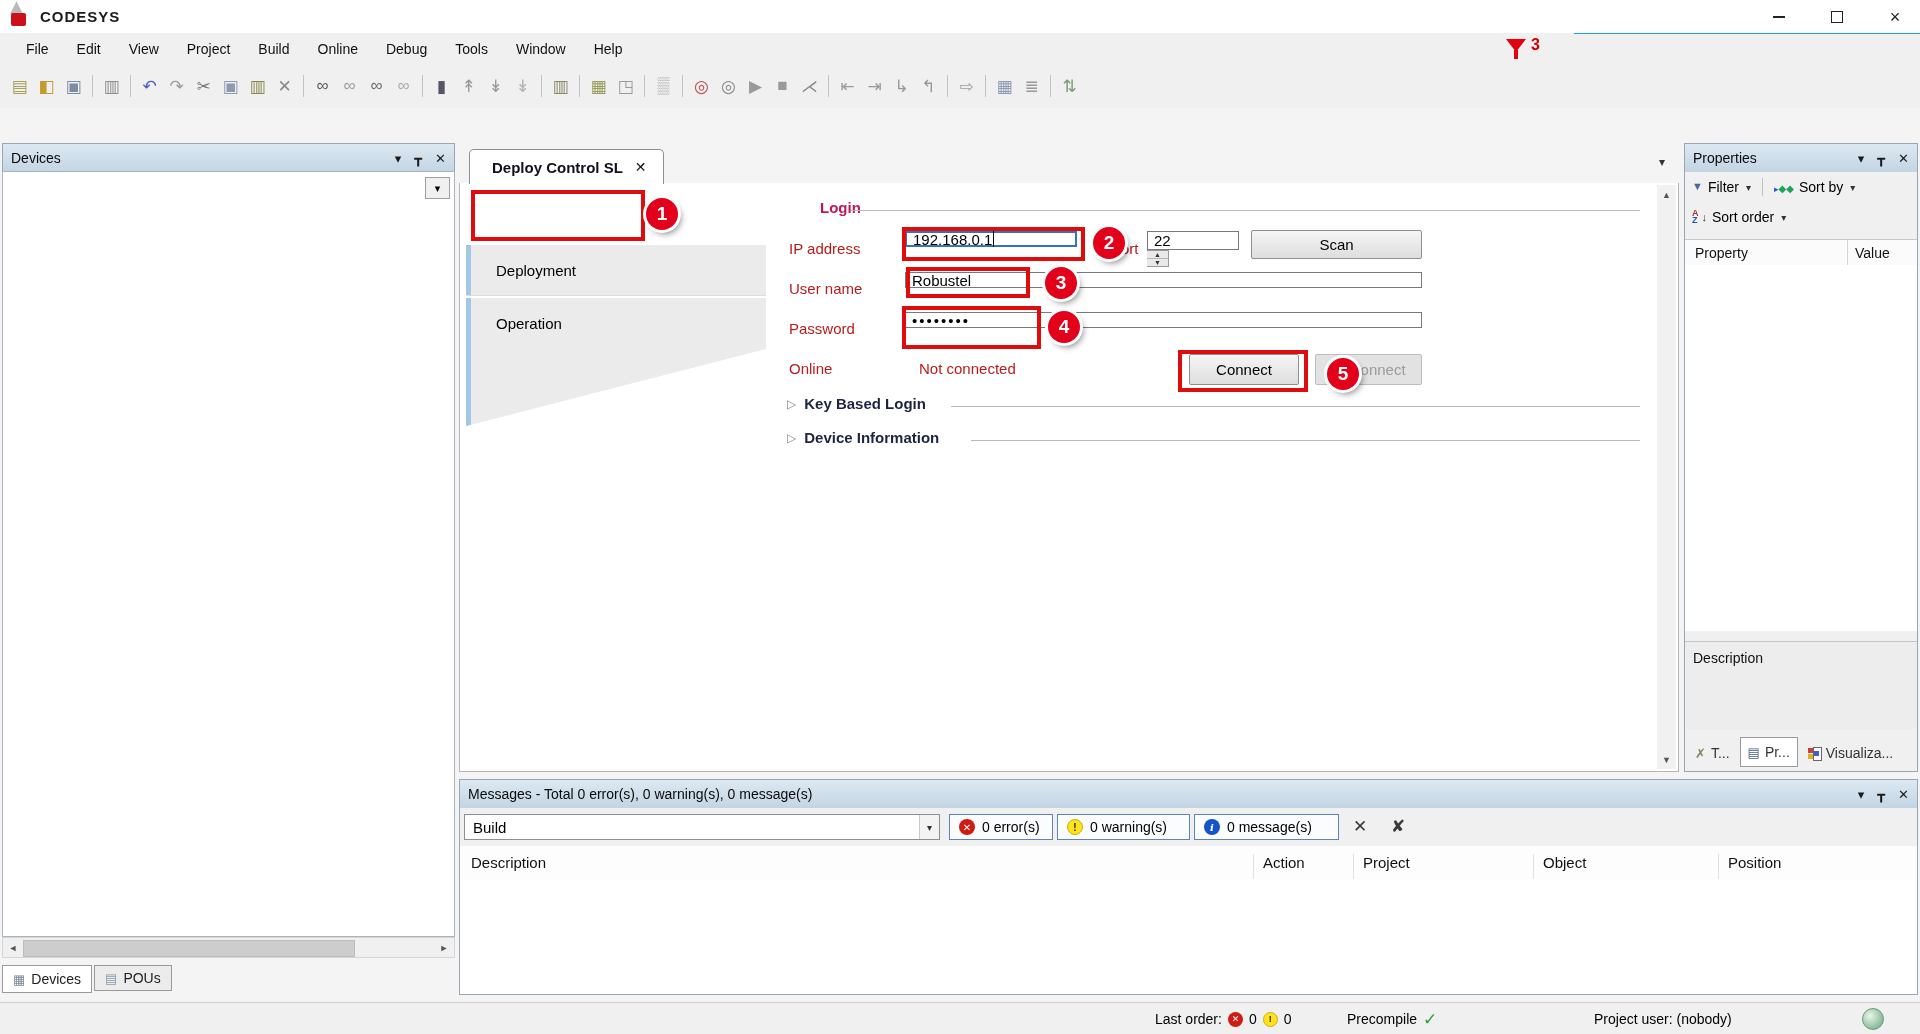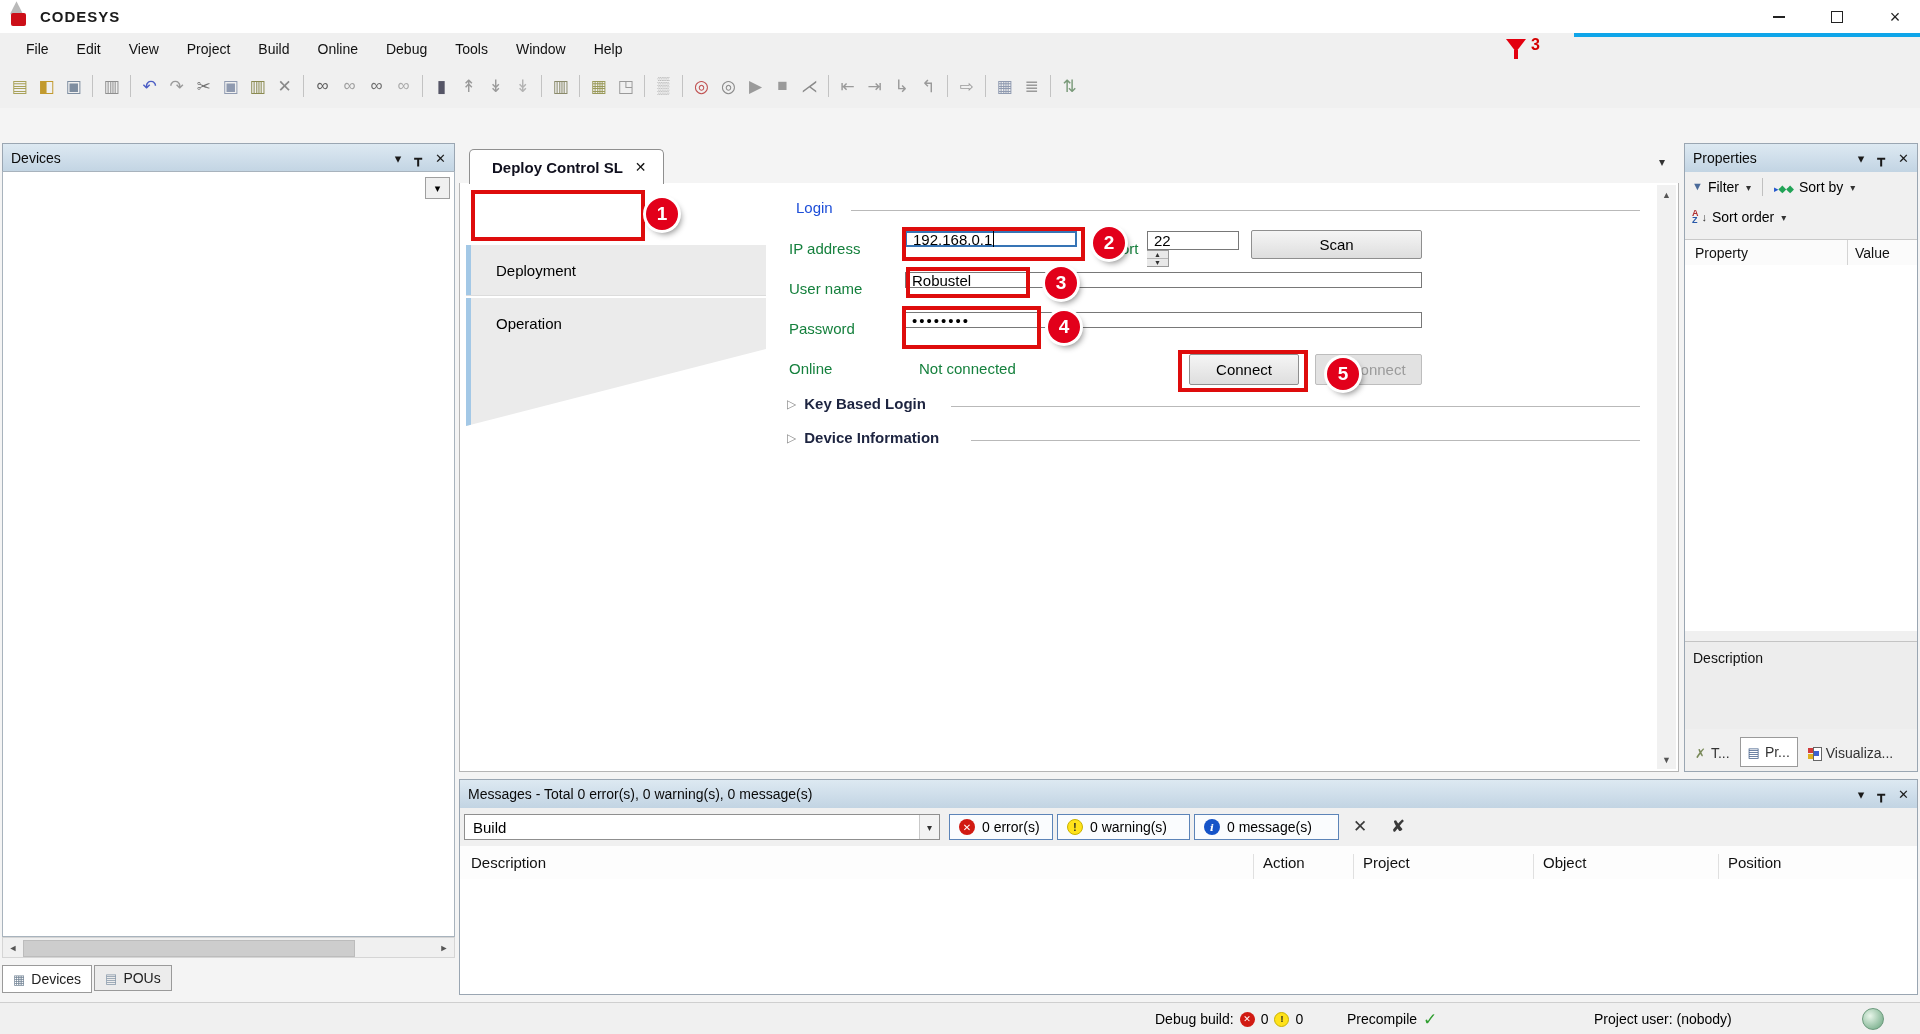--- a/index.html
+++ b/index.html
@@ -1,21 +1,21 @@
 <!DOCTYPE html>
 <html><head>
 <meta charset="utf-8">
 <style>
   html,body{margin:0;padding:0;background:#777;}
   .screen{position:relative;width:1920px;height:1034px;background:#f0f0f0;overflow:hidden;
           font-family:"Liberation Sans","DejaVu Sans",sans-serif;color:#000;}
 
   
   .titlebar{position:absolute;left:0;top:0;width:1920px;height:33px;background:#ffffff;
-            border-bottom:4px solid #0ea5e9;display:flex;align-items:center;text-align:center;}
+            border-bottom:1px solid #0ea5e9;display:flex;align-items:center;text-align:center;}
   .logo{position:relative;width:22px;height:22px;margin:0 10px 0 8px;}
   .logo .cube-top{position:absolute;left:2px;top:1px;width:13px;height:13px;background:#b9b9b9;transform:rotate(45deg) skew(18deg,18deg);}
   .logo .cube-front{position:absolute;left:3px;top:7px;width:15px;height:13px;background:#cc0f18;border-radius:2px;}
   .app-title{font-size:15px;font-weight:600;letter-spacing:1px;color:#1a1a1a;}
   .win-btns{position:absolute;right:14px;top:0;height:33px;display:flex;align-items:center;gap:36px;}
   .win-btn{width:22px;height:18px;display:flex;align-items:center;justify-content:center;color:#222;}
   .min-glyph{width:12px;height:0;border-top:2px solid #222;}
   .restore-glyph{position:relative;width:10px;height:10px;border:1px solid #222;background:#fff;}
   .restore-glyph:before{content:"";position:absolute;left:2px;top:-4px;width:10px;height:10px;border:1px solid #222;background:#fff;z-index:-1;}
   .close-glyph{font-size:18px;line-height:18px;}
@@ -75,23 +75,23 @@
   .side-strip{position:absolute;left:0;top:0;width:5px;height:100%;}
   .side-tab.sel{background:#ffffff;}
   .side-tab.sel .side-strip{background:#2e7cc4;}
   .side-tab.unsel{background:#ebebeb;}
   .side-tab.unsel .side-strip{background:#a3c8e6;}
   .side-diag{position:absolute;left:6px;top:166px;width:300px;height:77px;background:#ebebeb;
              clip-path:polygon(0 0,100% 0,0 100%);}
   .side-diag .strip{position:absolute;left:0;top:0;width:5px;height:100%;background:#a3c8e6;}
 
   
-  .grp-title{position:absolute;font-size:15px;font-weight:400;color:#1d4ed8;}
+  .grp-title{position:absolute;font-size:15px;font-weight:700;color:#be185d;margin-left:24px;}
   .hline{position:absolute;height:1px;background:#b9b9b9;}
-  .flabel{position:absolute;font-size:15px;color:#15803d;}
+  .flabel{position:absolute;font-size:15px;color:#b91c1c;}
   .field{position:absolute;height:16px;background:#fff;border:1px solid #787878;display:flex;align-items:center;
          padding:0 6px;font-size:15px;box-sizing:border-box;}
   .field.focus{border:2px solid #3674b5;}
   .caret{display:inline-block;width:1px;height:16px;background:#000;margin-left:1px;}
   .spinner{position:absolute;width:92px;height:26px;display:flex;box-sizing:border-box;}
   .spin-txt{flex:1;background:#fff;border:1px solid #787878;display:flex;align-items:center;padding:0 6px;font-size:15px;box-sizing:border-box;}
   .spin-btns{width:22px;display:flex;flex-direction:column;border:1px solid #9a9a9a;border-left:none;box-sizing:border-box;}
   .spin-b{flex:1;background:#e9e9e9;display:flex;align-items:center;justify-content:center;font-size:7px;color:#333;}
   .spin-b + .spin-b{border-top:1px solid #b5b5b5;}
   .btn{position:absolute;background:linear-gradient(#f5f5f5,#dedede);border:1px solid #8f8f8f;border-radius:2px;
@@ -469,21 +469,21 @@
       <span class="msg-colsep" style="left:793px;"></span>
       <span class="msg-colsep" style="left:893px;"></span>
       <span class="msg-colsep" style="left:1073px;"></span>
       <span class="msg-colsep" style="left:1258px;"></span>
     </div>
     <div class="msg-body"></div>
   </div>
 
   <div class="statusbar">
     <div class="sb-item" style="left:1155px;">
-      <span>Debug build:</span>
+      <span>Last order:</span>
       <span class="st-ico ico-err" style="width:15px;height:15px;font-size:9px;">✕</span>
       <span>0</span>
       <span class="st-ico ico-warn" style="width:15px;height:15px;font-size:9px;">!</span>
       <span>0</span>
     </div>
     <div class="sb-item" style="left:1347px;">
       <span>Precompile</span>
       <span class="check-g">✓</span>
     </div>
     <div class="sb-item" style="left:1594px;">

